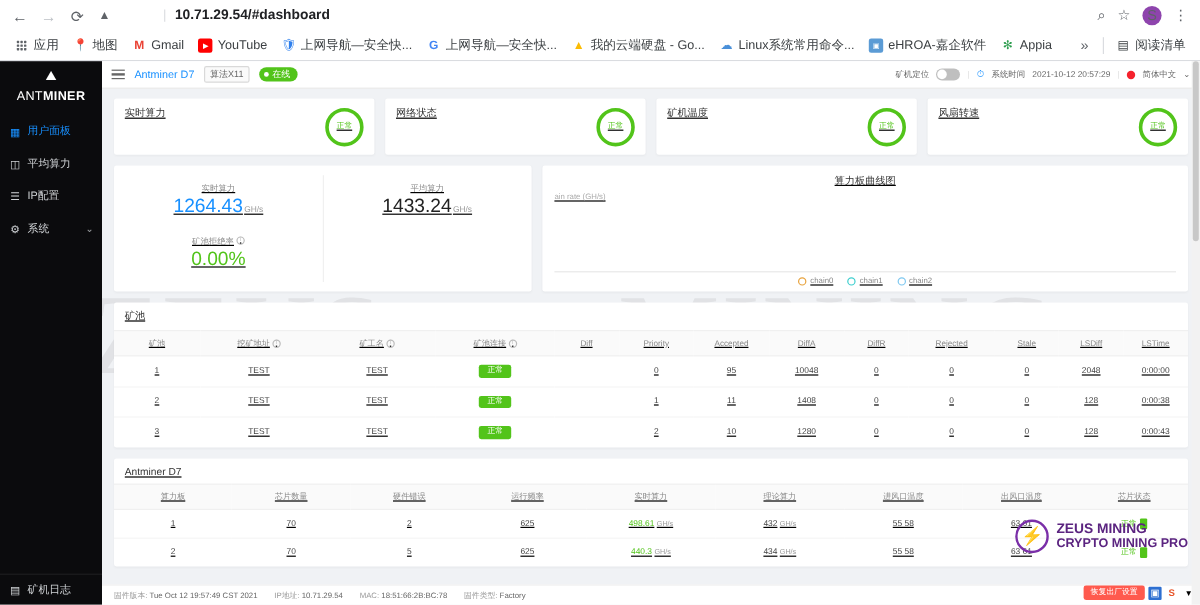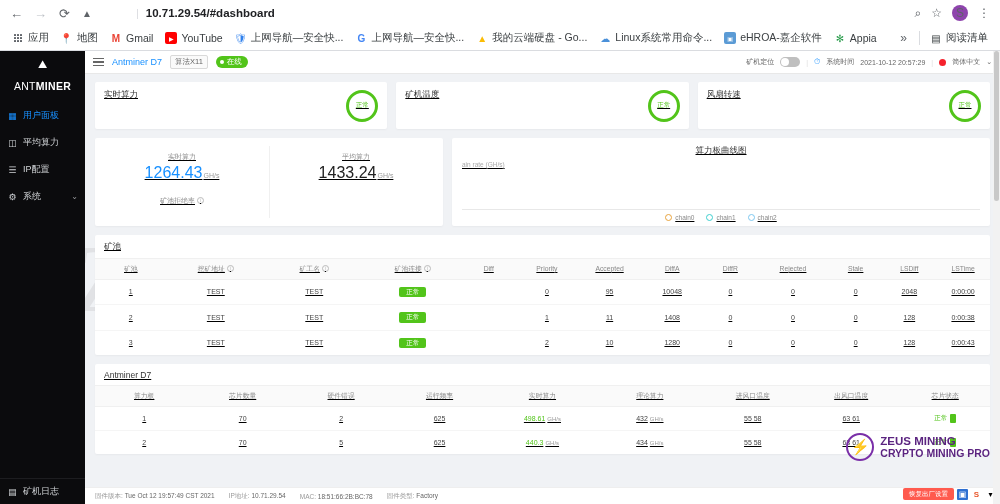--- a/index.html
+++ b/index.html
@@ -56,21 +56,21 @@
   
   .app { flex: 1; display: flex; min-height: 0; background:#f0f2f5; position: relative; }
 
   
   .sidebar {
     width: 85px; background: #0b0b0d; display: flex; flex-direction: column;
     flex: none; position: relative; z-index: 3;
   }
   .brand { padding: 8px 0 10px; text-align: center; }
   .brand-ant { font-size: 11px; color:#fff; line-height:1; }
-  .brand-txt { font-size: 10.5px; color:#fff; letter-spacing:0.3px; margin-top:10px; font-weight:600;}
+  .brand-txt { font-size: 10.5px; color:#fff; letter-spacing:0.3px; margin-top:4px; font-weight:600;}
   .brand-txt .b1 { font-weight: 400; }
   .nav { display: flex; flex-direction: column; }
   .nav-item {
     display:flex; align-items:center; gap:5px; padding: 7px 7px;
     font-size: 9px; color:#d0d3d6; position:relative;
   }
   .nav-item.active { color: #1890ff; }
   .nav-ico { width: 11px; height: 11px; flex:none; display:flex; align-items:center; justify-content:center; font-size:9px;}
   .nav-chev { margin-left:auto; font-size:8px; opacity:0.7; }
   .sidebar-bottom {
@@ -381,20 +381,24 @@
 
         <div class="wm wm1">ZEUS</div>
         <div class="wm wm2">MINING</div>
 
         <div class="cards">
           <div class="card">
             <span class="card-label">实时算力</span>
             <span class="ring">正常</span>
           </div>
           <div class="card">
+            <span class="card-label">网络状态</span>
+            <span class="ring">正常</span>
+          </div>
+          <div class="card">
             <span class="card-label">矿机温度</span>
             <span class="ring">正常</span>
           </div>
           <div class="card">
             <span class="card-label">风扇转速</span>
             <span class="ring">正常</span>
           </div>
         </div>
 
         <div class="midrow">
@@ -406,20 +410,21 @@
             </div>
             <div class="stat">
               <div class="stat-lab">平均算力</div>
               <div class="stat-val"><span>1433.24</span><span class="stat-unit">GH/s</span></div>
             </div>
             <div class="stat">
               <div class="stat-lab">
                 <span>矿池拒绝率</span>
                 <span class="info-i">i</span>
               </div>
+              <div class="stat-val green">0.00%</div>
             </div>
           </div>
 
           <div class="chartbox">
             <div class="chart-title">算力板曲线图</div>
             <div class="chart-ylab">ain rate (GH/s)</div>
             <div class="chart-area"></div>
             <div class="chart-legend">
               <span class="lg">
                   <i class="mk"></i>

